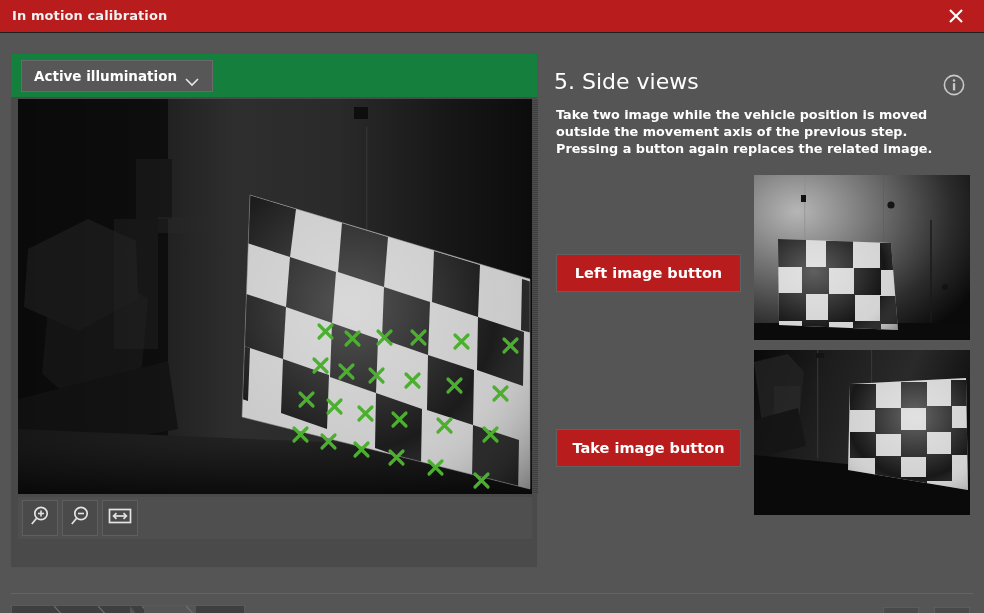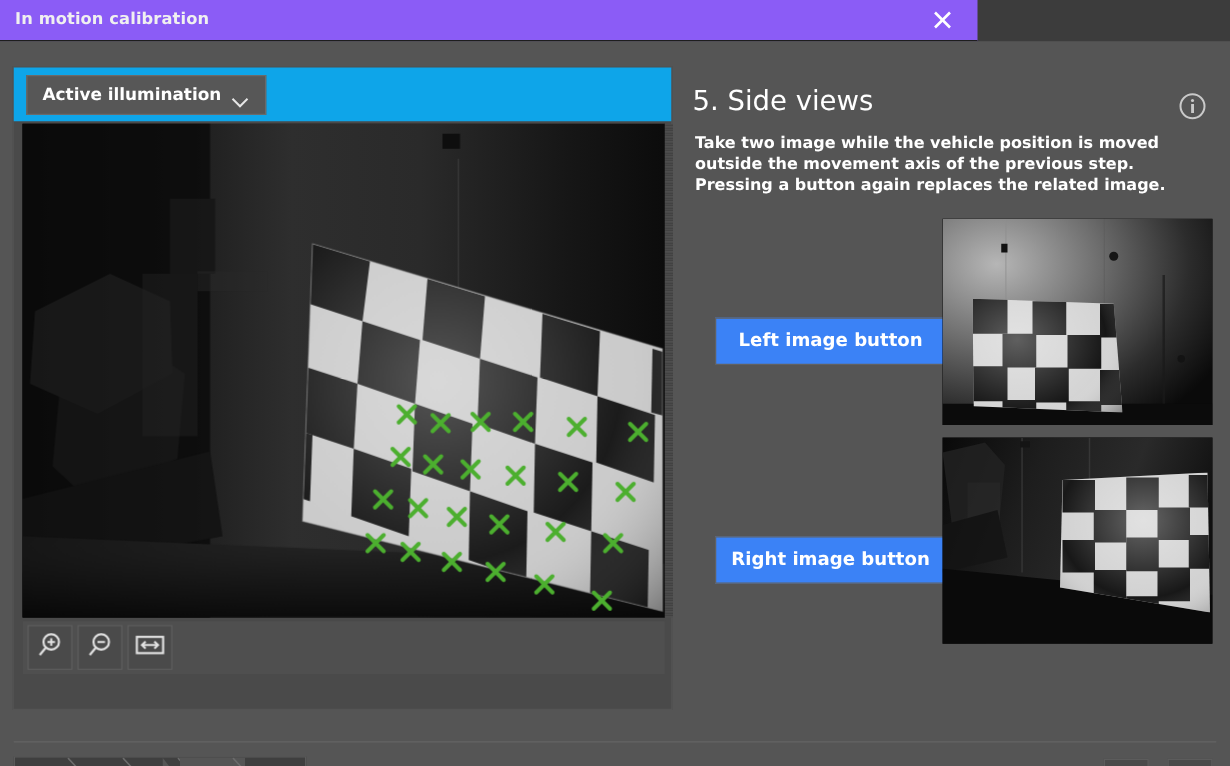--- a/index.html
+++ b/index.html
@@ -10,22 +10,22 @@
     width: 984px; height: 613px;
     overflow: hidden;
     font-family: "DejaVu Sans", "Liberation Sans", sans-serif;
     color: #ffffff;
     position: relative;
   }
 
   
   #titlebar {
     position: absolute; left: 0; top: 0;
-    width: 782px; height: 33px;
-    background: #8b5cf6;
+    width: 984px; height: 33px;
+    background: #b91c1c;
     border-bottom: 1px solid #1e1e1e;
     box-sizing: border-box;
   }
   #titlebar-text {
     position: absolute; left: 12px; top: 8px;
     font-size: 13px; font-weight: bold;
     color: #f0f0f0;
     letter-spacing: 0.1px;
   }
   #close-button {
@@ -47,21 +47,21 @@
   #left-panel {
     position: absolute; left: 10px; top: 20px;
     width: 528px; height: 515px;
     background: #4a4a4a;
     border: 1px solid #545454;
     box-sizing: border-box;
   }
   #source-bar {
     position: absolute; left: 0; top: 0;
     width: 526px; height: 43px;
-    background: #0ea5e9;
+    background: #15803d;
   }
   #source-select {
     position: absolute; left: 10px; top: 6px;
     width: 192px; height: 32px;
     background: #575757;
     border: 1px solid #6a6a6a;
     box-sizing: border-box;
     cursor: pointer;
   }
   #source-select-label {
@@ -118,23 +118,23 @@
     width: 24px; height: 24px; cursor: pointer;
   }
   #section-desc {
     position: absolute; left: 8px; top: 57px;
     width: 414px;
     font-size: 12.8px; font-weight: bold;
     line-height: 17px; color: #ffffff;
   }
 
   .image-button {
-    position: absolute; left: 24px;
+    position: absolute; left: 8px;
     width: 185px; height: 38px;
-    background: #3b82f6;
+    background: #b91c1c;
     border: 1px solid #616161;
     box-sizing: border-box;
     display: flex; align-items: center; justify-content: center;
     font-size: 14.5px; font-weight: bold; color: #ffffff;
     cursor: pointer;
   }
   #left-image-button  { top: 205px; }
   #right-image-button { top: 380px; }
 
   .thumb {
@@ -385,21 +385,21 @@
     <div id="info-icon">
       <svg width="24" height="24" viewBox="0 0 24 24">
         <circle cx="12" cy="12" r="9.6" fill="none" stroke="#c9c9c9" stroke-width="1.6"></circle>
         <circle cx="12" cy="7.4" r="1.25" fill="#c9c9c9"></circle>
         <rect x="10.9" y="10.2" width="2.3" height="7.2" fill="#c9c9c9"></rect>
       </svg>
     </div>
     <div id="section-desc">Take two image while the vehicle position is moved outside the movement axis of the previous step. Pressing a button again replaces the related image.</div>
 
     <div id="left-image-button" class="image-button">Left image button</div>
-    <div id="right-image-button" class="image-button">Right image button</div>
+    <div id="right-image-button" class="image-button">Take image button</div>
 
     <div id="thumb-left" class="thumb">
       <svg viewBox="0 0 216 165" preserveAspectRatio="none">
         <defs>
           <radialGradient id="tl-light" cx="0.2" cy="0.22" r="0.95">
             <stop offset="0%" stop-color="#b6b6b6"></stop>
             <stop offset="40%" stop-color="#6e6e6e"></stop>
             <stop offset="75%" stop-color="#2c2c2c"></stop>
             <stop offset="100%" stop-color="#0a0a0a"></stop>
           </radialGradient>

